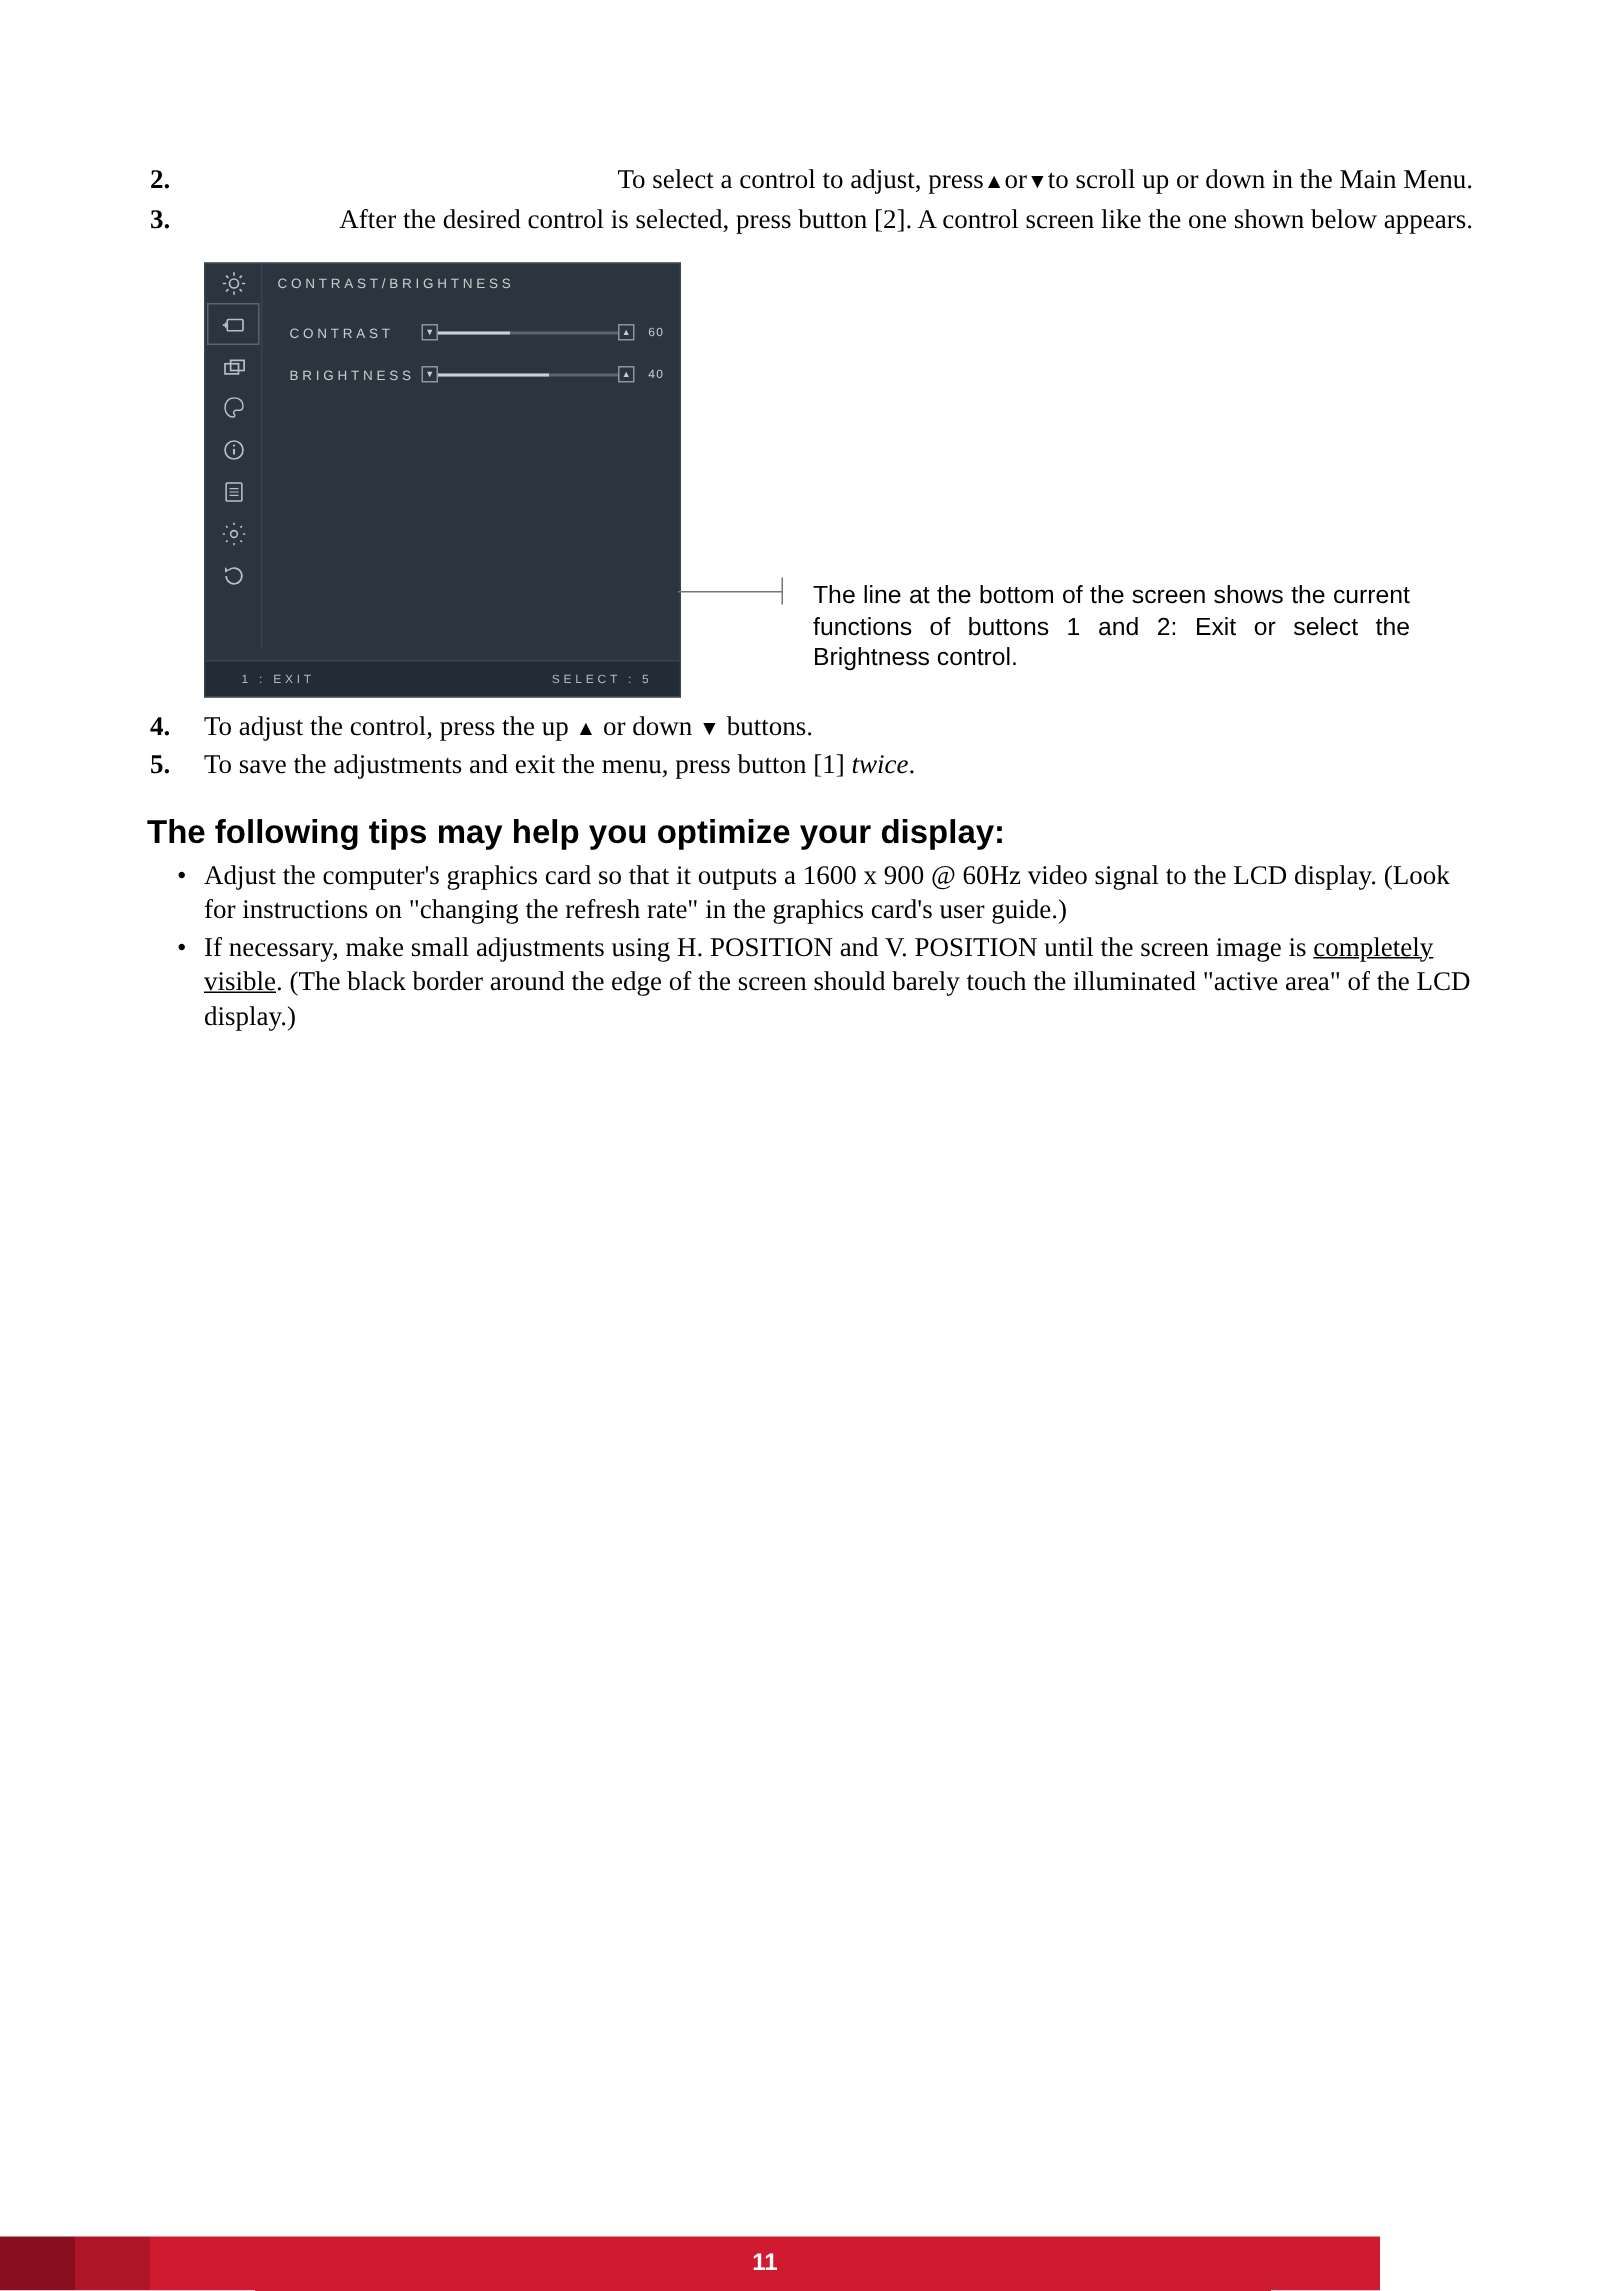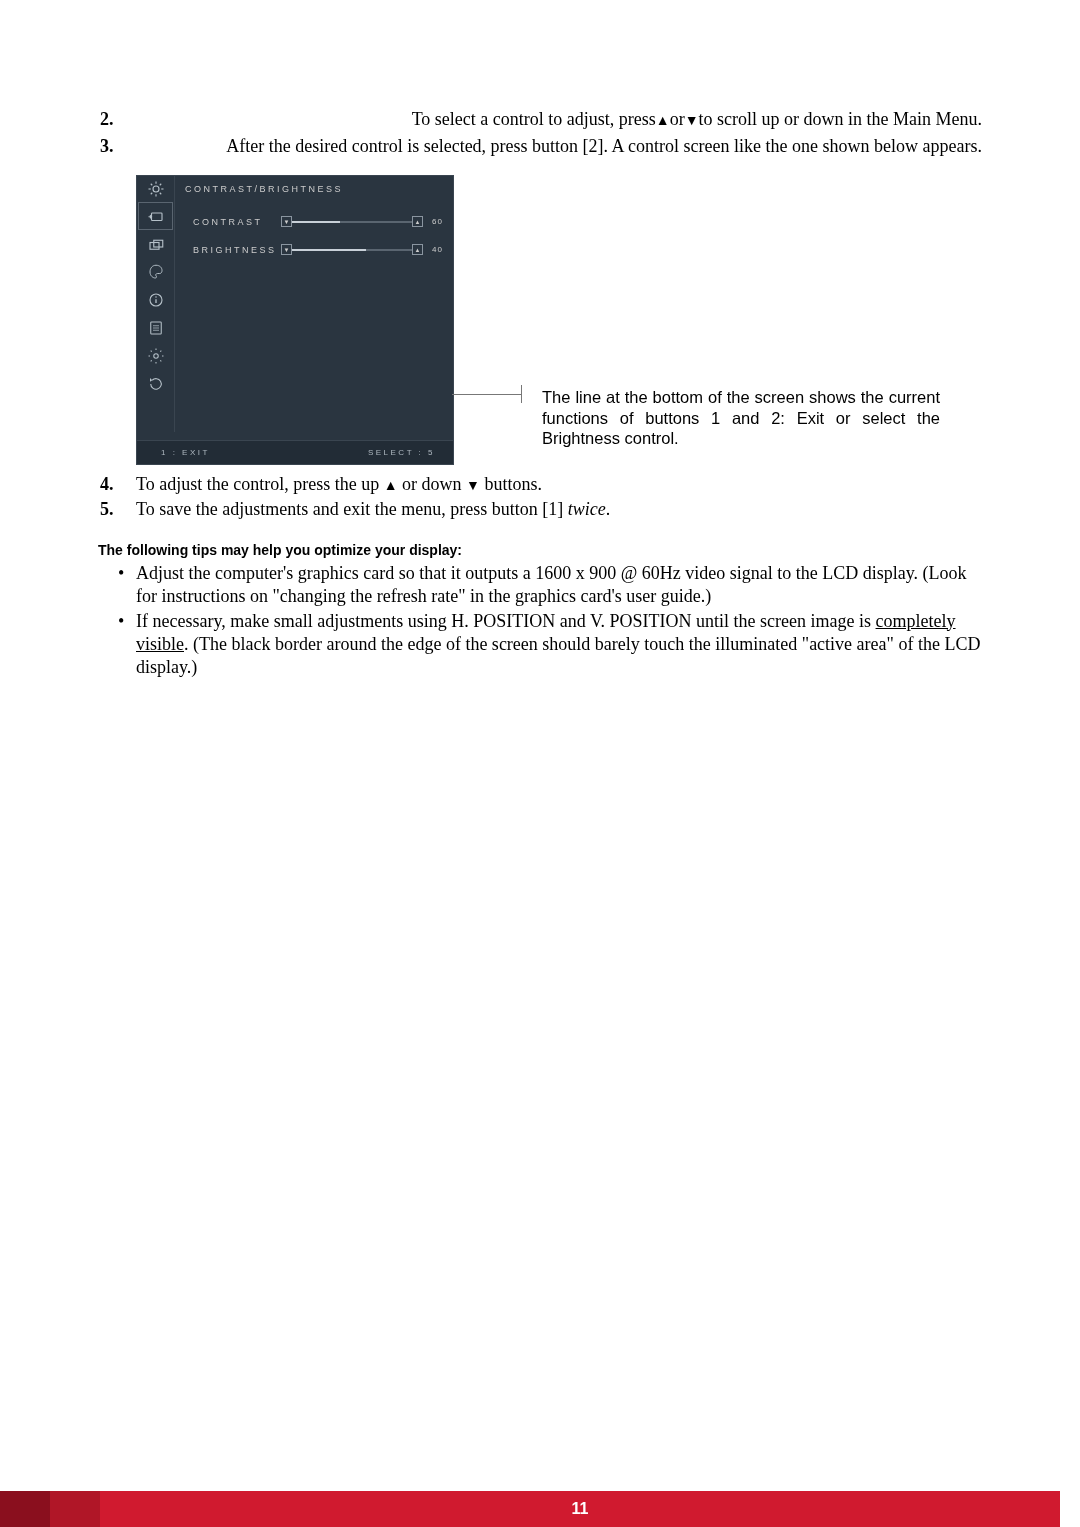--- a/index.html
+++ b/index.html
@@ -182,21 +182,21 @@
     line-height: 1.3;
   }
   ol.second-list > li::before {
     content: counter(step2) ".";
     font-weight: bold;
     position: absolute;
     left: -36px;
   }
   h3.tips-head {
     font-family: Arial, Helvetica, sans-serif;
-    font-size: 14px;
+    font-size: 22px;
     font-weight: bold;
     margin: 20px 0 4px 0;
   }
   ul.tips {
     margin: 0;
     padding-left: 38px;
     list-style: none;
   }
   ul.tips > li {
     position: relative;
@@ -207,21 +207,21 @@
     content: "•";
     position: absolute;
     left: -18px;
   }
   .underline { text-decoration: underline; }
   .italic { font-style: italic; }
   .footer {
     position: absolute;
     bottom: 0;
     left: 0;
-    width: 1060px;
+    width: 920px;
     height: 36px;
     display: flex;
   }
   .footer .red1 { background: #8a0f1e; width: 50px; }
   .footer .red2 { background: #b01627; width: 50px; }
   .footer .red3 {
     background: #d01a2f;
     flex: 1;
     color: #fff;
     font-family: Arial, sans-serif;

